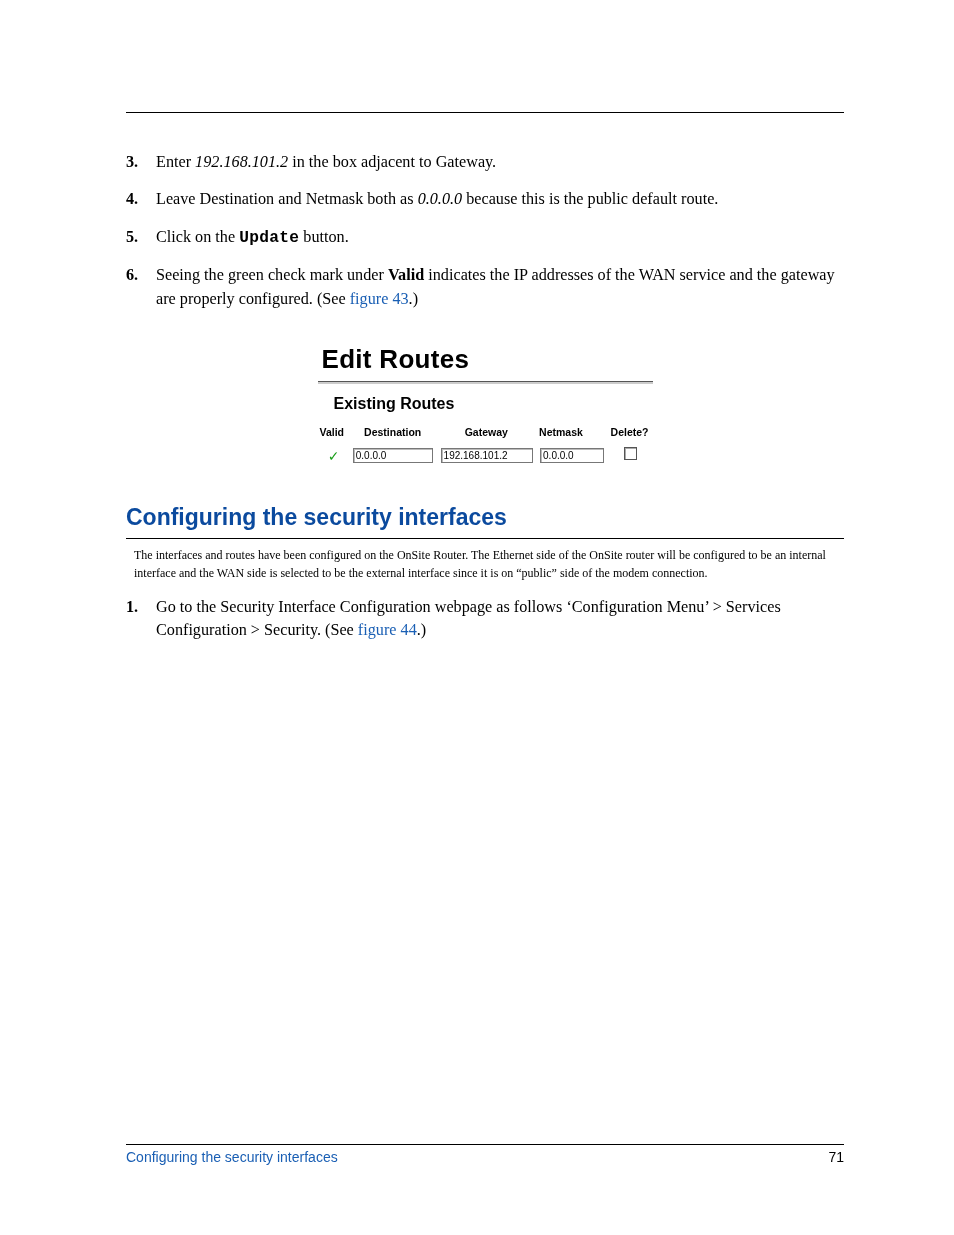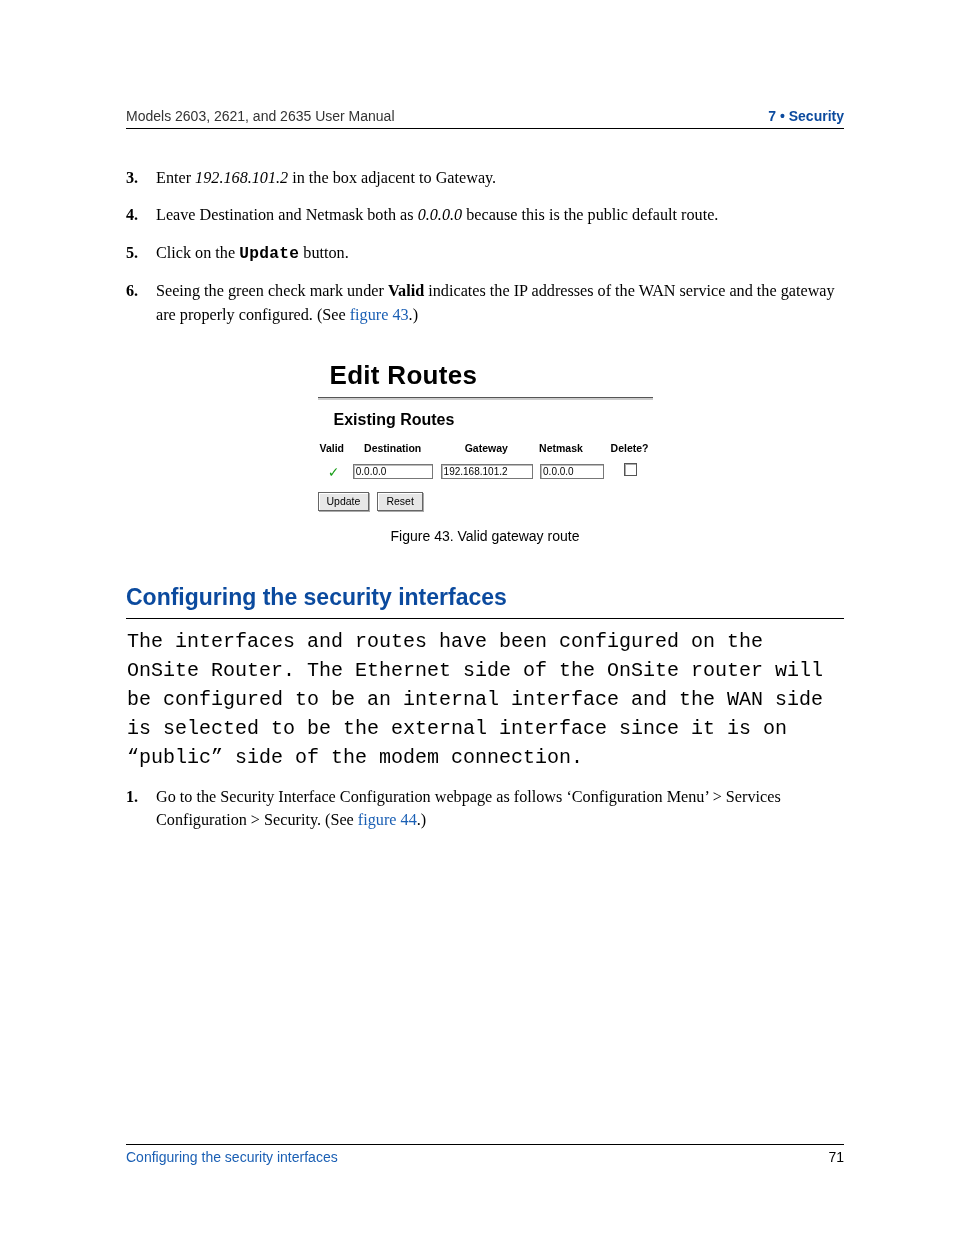--- a/index.html
+++ b/index.html
@@ -69,21 +69,21 @@
   
   .figure-wrap {
     margin: 30px auto 0 auto;
     width: 335px;
   }
   .fig-title {
     font-family: Arial, sans-serif;
     font-weight: bold;
     font-size: 26px;
     letter-spacing: 0.3px;
-    margin: 0 0 2px 12px;
+    margin: 0 0 2px 4px;
   }
   .fig-rule {
     height: 3px;
     background: linear-gradient(to bottom, #555 0%, #555 34%, #ccc 34%, #ccc 100%);
     margin-bottom: 8px;
   }
   .fig-subtitle {
     font-family: Arial, sans-serif;
     font-weight: bold;
     font-size: 16px;
@@ -154,24 +154,23 @@
     font-weight: bold;
     font-size: 23px;
     margin: 34px 0 0 0;
   }
   .section-rule {
     border: none;
     border-top: 1px solid #000;
     margin: 4px 0 8px 0;
   }
   .para {
-    font-size: 20px;
+    font-size: 12px;
     line-height: 1.45;
-    margin: 0 0 14px 1px;
-    font-family: Liberation Mono, monospace;
+    margin: 0 0 14px 8px;
   }
 
   
   .footer {
     position: absolute;
     left: 126px;
     right: 110px;
     bottom: 70px;
   }
   .footer-rule {
@@ -186,24 +185,20 @@
     font-size: 14px;
   }
   .footer-left { color: #1a5fb4; }
   .footer-right { font-weight: normal; }
 </style>
 </head>
 <body>
 
 <div class="page">
 
-  <div class="header-row">
-    <span>Models 2603, 2621, and 2635 User Manual</span>
-    <span class="header-right">7 • Security</span>
-  </div>
   <hr class="header-rule">
 
   <div class="content">
     <ol class="steps">
       <li>
         <span class="num">3.</span>
         <span class="body">
           <span>Enter </span><span class="italic">192.168.101.2</span><span> in the box adjacent to Gateway.</span>
         </span>
       </li>
@@ -244,26 +239,21 @@
         <tr>
           <td class="chk">✓</td>
           <td><input class="cell-input dest" value="0.0.0.0" style=""></td>
           <td><input class="cell-input gw" value="192.168.101.2" style=""></td>
           <td><input class="cell-input nm" value="0.0.0.0" style=""></td>
           <td style="text-align:center"><span class="cb"></span></td>
         </tr>
       </tbody>
         </table>
 
-      <div class="btnrow">
-        <span class="btn">Update</span>
-        <span class="btn">Reset</span>
-      </div>
-
-      <div class="caption">Figure 43. Valid gateway route</div>
+
     </div>
 
     <div class="section-heading">Configuring the security interfaces</div>
     <hr class="section-rule">
     <p class="para">The interfaces and routes have been configured on the OnSite Router. The Ethernet side of the OnSite router will be configured to be an internal interface and the WAN side is selected to be the external interface since it is on “public” side of the modem connection.</p>
 
     <ol class="steps">
       <li>
         <span class="num">1.</span>
         <span class="body">

